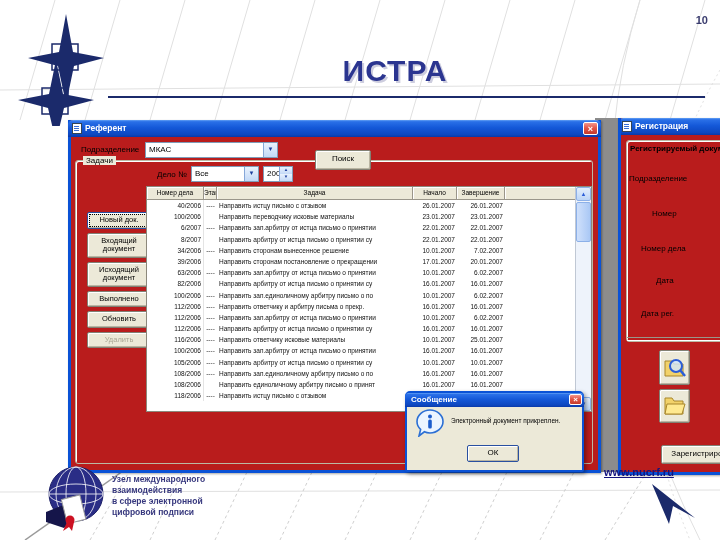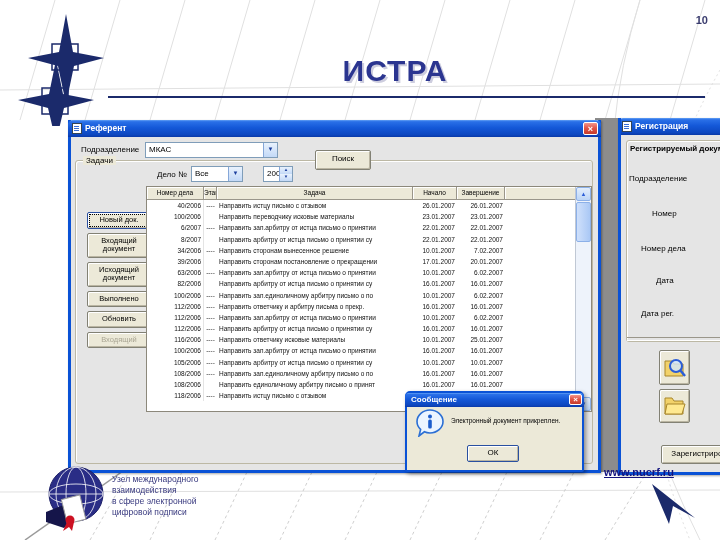--- a/index.html
+++ b/index.html
@@ -8,28 +8,28 @@
   #bg{position:absolute;left:0;top:0;width:720px;height:540px;}
 
   
   .slide-title{position:absolute;left:70px;top:14px;width:650px;text-align:center;
     font-size:30px;font-weight:bold;color:#2b3590;letter-spacing:1px;
     text-shadow:2px 2px 0 #cdcdde;margin-top:40px;}
   .page-number{position:absolute;right:12px;top:14px;font-size:11px;font-weight:bold;color:#3a3c6e;}
   .title-rule{position:absolute;left:108px;top:96px;width:597px;height:0;border-top:2px solid #1b2a6b;}
   .compass{position:absolute;left:12px;top:8px;}
   .globe-logo{position:absolute;left:44px;top:464px;}
-  .logo-text{position:absolute;left:112px;top:474px;color:#37387e;font-weight:normal;
+  .logo-text{position:absolute;left:112px;top:474px;color:#37387e;font-weight:bold;
     font-size:8.5px;line-height:11px;}
   .website{position:absolute;left:604px;top:466px;font-size:11px;font-weight:bold;
     color:#14147e;text-decoration:underline;}
   .needle{position:absolute;left:640px;top:478px;}
 
   
-  .win{position:absolute;background:#e5e5e5;border:3px solid #0a52d6;border-top:none;
+  .win{position:absolute;background:#b91c1c;border:3px solid #0a52d6;border-top:none;
     box-shadow:1px 1px 2px rgba(0,0,0,.35);}
   .titlebar{position:absolute;left:-3px;right:-3px;top:0;height:17px;
     background:linear-gradient(180deg,#64a1f4 0%,#2a70e8 10%,#1458d8 45%,#0d47c0 86%,#0939a8 100%);
     border-radius:5px 5px 0 0;color:#fff;font-weight:bold;font-size:8.5px;line-height:17px;
     white-space:nowrap;overflow:hidden;}
   .titlebar .ttl{margin-left:17px;}
   .doc-ico{position:absolute;left:4px;top:3px;width:10px;height:11px;background:#fff;
     border:1px solid #345;box-sizing:border-box;}
   .doc-ico:after{content:"";position:absolute;left:1px;top:2px;width:5px;height:1px;
     background:#3a6fd8;box-shadow:0 2px 0 #3a6fd8,0 4px 0 #3a6fd8;}
@@ -214,40 +214,40 @@
     <div class="lbl" style="left:10px;top:25px">Подразделение</div>
     <div class="combo" style="left:74px;top:22px;width:133px;height:16px">
       <span>МКАС</span>
       <span class="drop">▼</span>
     </div>
 
     <div class="groupbox"></div>
     <div class="grouplabel">Задачи</div>
 
     <div class="lbl" style="left:86px;top:50px">Дело №</div>
-    <div class="combo" style="left:120px;top:46px;width:52px;height:16px">
+    <div class="combo" style="left:120px;top:46px;width:68px;height:16px">
       <span>Все</span>
       <span class="drop">▼</span>
     </div>
     <div class="spinner">
       <span>2007</span>
       <div class="arrows">
         <div>▲</div>
         <div>▼</div>
       </div>
     </div>
     <div class="xpbtn search-btn">Поиск</div>
 
     <div id="sidebar">
         <div class="xpbtn sbtn focused">Новый док.</div>
         <div class="xpbtn sbtn">Входящий документ</div>
         <div class="xpbtn sbtn">Исходящий документ</div>
         <div class="xpbtn sbtn">Выполнено</div>
         <div class="xpbtn sbtn">Обновить</div>
-        <div class="xpbtn sbtn disabled">Входящий</div>
+        <div class="xpbtn sbtn disabled">Удалить</div>
       </div>
 
     <div id="tasktable">
       <div id="thead">
           <div class="hc c0">Номер дела</div>
           <div class="hc c1">Этап</div>
           <div class="hc c2">Задача</div>
           <div class="hc c3">Начало</div>
           <div class="hc c4">Завершение</div>
           <div class="hc cfill"></div>

